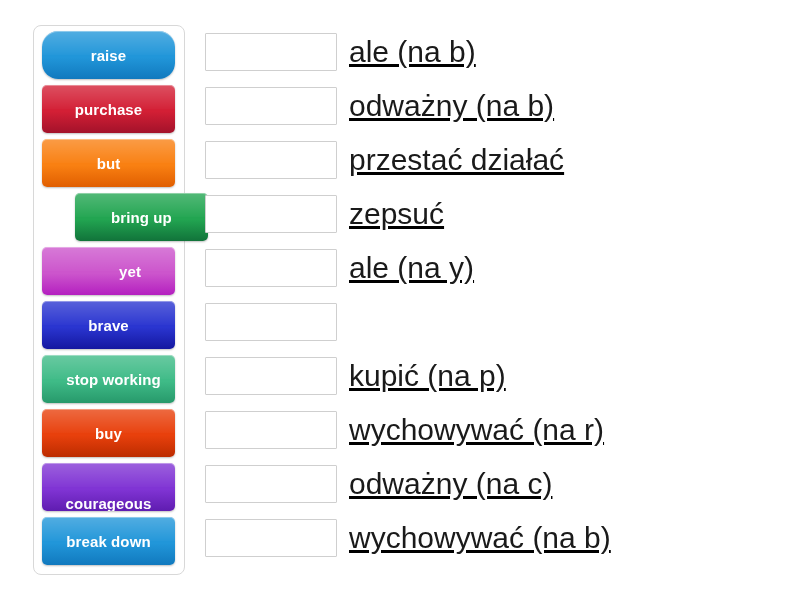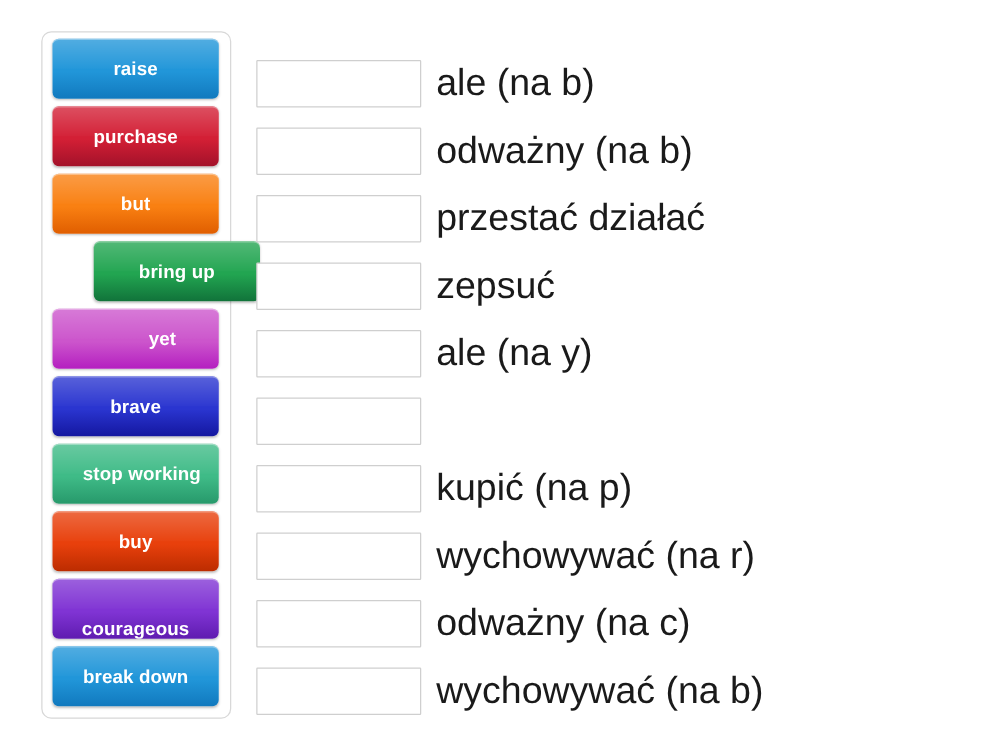--- a/index.html
+++ b/index.html
@@ -68,22 +68,23 @@
     line-height: 1;
     text-align: center;
     white-space: nowrap;
     letter-spacing: .1px;
   }
 
   
   #rows {
     position: absolute;
     left: 205px;
-    top: 40px;
+    top: 25px;
     width: 590px;
+    text-decoration: underline;
   }
 
   .row {
     display: flex;
     align-items: center;
     height: 54px;
   }
 
   .drop-slot {
     width: 132px;
@@ -105,21 +106,21 @@
     white-space: nowrap;
     font-family: "Liberation Sans", sans-serif;
   }
 </style>
 </head>
 <body>
 
 <div id="stage">
 
   <div id="tiles-panel">
-      <div class="tile" style="background: linear-gradient(rgb(33, 150, 217) 0%, rgb(33, 150, 217) 55%, rgb(17, 121, 190) 100%); box-shadow: rgba(255, 255, 255, 0.35) 0px 1px 0px inset, rgba(0, 0, 0, 0.25) 0px 1px 2px;">
+      <div class="tile" style="background: linear-gradient(rgb(33, 150, 217) 0%, rgb(33, 150, 217) 55%, rgb(17, 121, 190) 100%); box-shadow: rgba(255, 255, 255, 0.35) 0px 1px 0px inset, rgba(0, 0, 0, 0.25) 0px 1px 2px; border-radius: 16px;">
         <span class="tile-label">raise</span>
       </div>
       <div class="tile" style="background: linear-gradient(rgb(211, 31, 53) 0%, rgb(211, 31, 53) 55%, rgb(163, 18, 42) 100%); box-shadow: rgba(255, 255, 255, 0.35) 0px 1px 0px inset, rgba(0, 0, 0, 0.25) 0px 1px 2px; align-items: center;">
         <span class="tile-label">purchase</span>
       </div>
       <div class="tile" style="background: linear-gradient(rgb(249, 128, 18) 0%, rgb(249, 128, 18) 55%, rgb(224, 94, 0) 100%); box-shadow: rgba(255, 255, 255, 0.35) 0px 1px 0px inset, rgba(0, 0, 0, 0.25) 0px 1px 2px;">
         <span class="tile-label">but</span>
       </div>
       <div class="tile" style="background: linear-gradient(rgb(34, 165, 81) 0%, rgb(34, 165, 81) 55%, rgb(17, 115, 58) 100%); box-shadow: rgba(255, 255, 255, 0.35) 0px 1px 0px inset, rgba(0, 0, 0, 0.25) 0px 1px 2px; margin-left: 33px;">
         <span class="tile-label">bring up</span>

